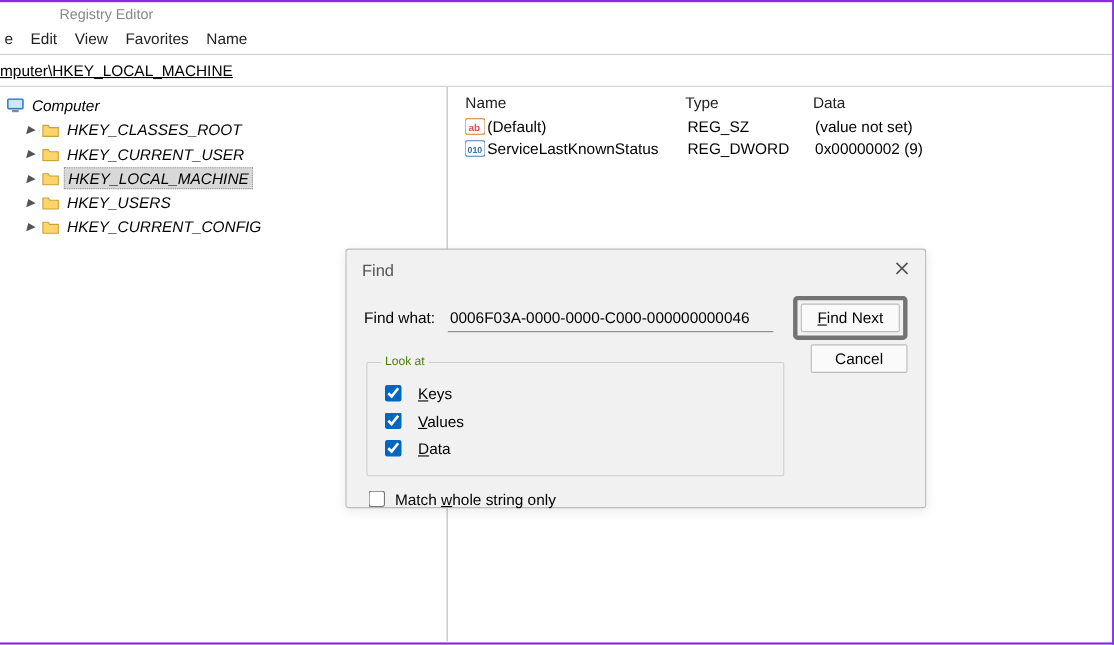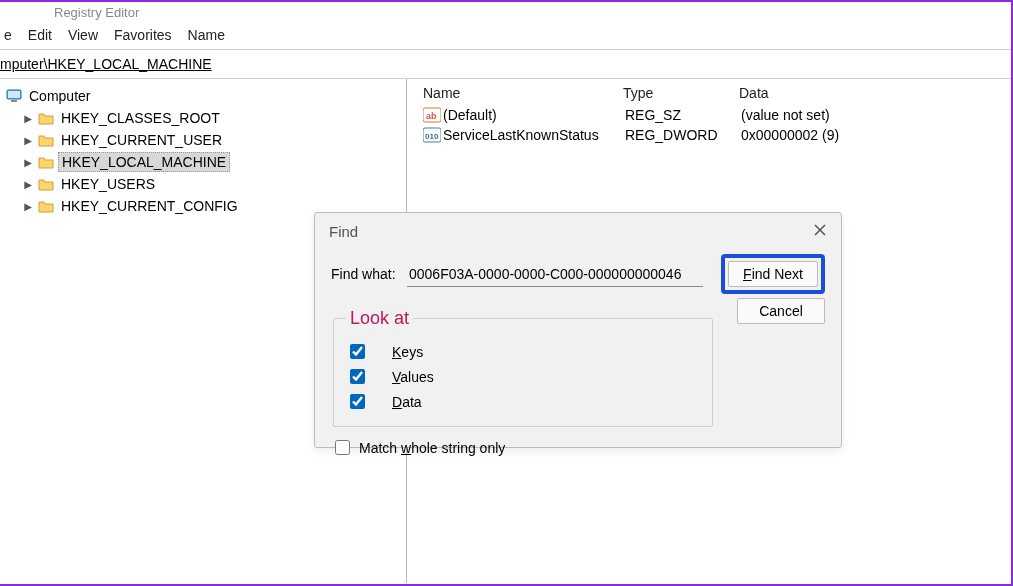--- a/index.html
+++ b/index.html
@@ -2,48 +2,48 @@
 <html><head>
 <meta charset="utf-8">
 <style>
   * { box-sizing: border-box; font-family: "Segoe UI", Tahoma, sans-serif; }
   body { margin: 0; width: 1013px; height: 586px; background: #fff; overflow: hidden; position: relative; border: 2px solid #8a2be2; border-left: none; }
   .title { color: #888; font-size: 13px; padding: 3px 0 3px 14px; margin-left: 40px; }
   .menubar { display: flex; gap: 16px; padding: 4px 4px 6px 4px; font-size: 14px; color: #222; }
   .menubar span { cursor: default; }
   .addrbar { border-top: 1px solid #d0d0d0; border-bottom: 1px solid #d0d0d0; padding: 6px 0 6px 0; font-size: 14px; text-decoration: underline; }
   .panes { display: flex; height: calc(100% - 78px); position: relative; }
-  .tree { width: 407px; border-right: 1px solid #b8b8b8; padding: 6px 4px; font-size: 14px; }
+  .tree { width: 407px; border-right: 1px solid #b8b8b8; padding: 6px 4px; font-size: 14px; font-style: italic; }
   .node { display: flex; align-items: center; height: 22px; gap: 4px; padding-left: 2px; }
   .expander { width: 12px; height: 12px; display: flex; align-items: center; justify-content: center; color: #555; font-size: 10px; visibility: hidden; }
   .node.haschild .expander { visibility: visible; }
   .node .label { padding: 1px 3px; }
   .node.sel .label { background: #d8d8d8; border: 1px dotted #999; }
   .node.child { padding-left: 18px; }
   .icon-pc { width:16px; height:14px; }
   .icon-folder { width:16px; height:14px; }
   .listhdr { display: flex; font-size: 14px; padding: 6px 0 4px 16px; color: #222; }
   .col-n { width: 200px; } .col-t { width: 116px; } .col-d { flex: 1; }
   .listrow { display: flex; font-size: 14px; padding: 2px 0 2px 16px; }
   .ricon { width: 18px; height: 16px; margin-right: 2px; }
   .right { flex: 1; border-top: 0; position: relative; }
   
-  .dlg { position: absolute; left: 314px; top: 210px; width: 528px; height: 236px; background: #f1f1f1; border: 1px solid #bcbcbc; border-radius: 3px; box-shadow: 0 3px 10px rgba(0,0,0,0.08); }
+  .dlg { position: absolute; left: 314px; top: 224px; width: 528px; height: 236px; background: #f1f1f1; border: 1px solid #bcbcbc; border-radius: 3px; box-shadow: 0 3px 10px rgba(0,0,0,0.08); }
   .dlg-title { display:flex; justify-content:space-between; align-items:center; padding: 10px 14px 6px 14px; color: #555; font-size: 15px; }
   .dlg-close { cursor: default; }
   .dlg-body { padding: 8px 16px 12px 16px; position: relative; }
   .row1 { display: flex; align-items: center; }
   .fw-lbl { font-size: 14px; width: 76px; }
   .fw-input { border: none; border-bottom: 1px solid #888; background: transparent; font-size: 14px; padding: 4px 2px; width: 296px; }
   .btn { background: #fafafa; border: 1px solid #bcbcbc; font-size: 14px; padding: 4px 14px; border-radius: 2px; cursor: default; min-width: 88px; text-align:center; }
-  .btn-findnext-wrap { border: 4px solid #1d4ed8; border-radius: 4px; padding: 3px; margin-left: auto; }
+  .btn-findnext-wrap { border: 4px solid #737373; border-radius: 4px; padding: 3px; margin-left: auto; }
   .cancel-wrap { position:absolute; right: 16px; top: 52px; }
   .fieldset { border: 1px solid #cfcfcf; border-radius: 2px; margin-top: 14px; padding: 8px 12px 10px 12px; width: 380px; font-size: 14px; }
-  .fieldset legend { font-size: 18px; color: #be185d; padding: 0 4px; }
-  .chk { display:flex; align-items:center; gap:24px; margin: 4px 0; }
+  .fieldset legend { font-size: 11px; color: #4d7c0f; padding: 0 4px; }
+  .chk { display:flex; align-items:center; gap:12px; margin: 4px 0; }
   .chk input { accent-color: #0067c0; width:15px; height:15px; }
   .wholerow { display:flex; align-items:center; gap:6px; margin-top: 10px; font-size: 14px; }
   .wholerow input { width:15px; height:15px; }
   u.ak { text-decoration: underline; }
 </style>
 </head>
 <body>
 
 <div class="title">Registry Editor</div>
 

